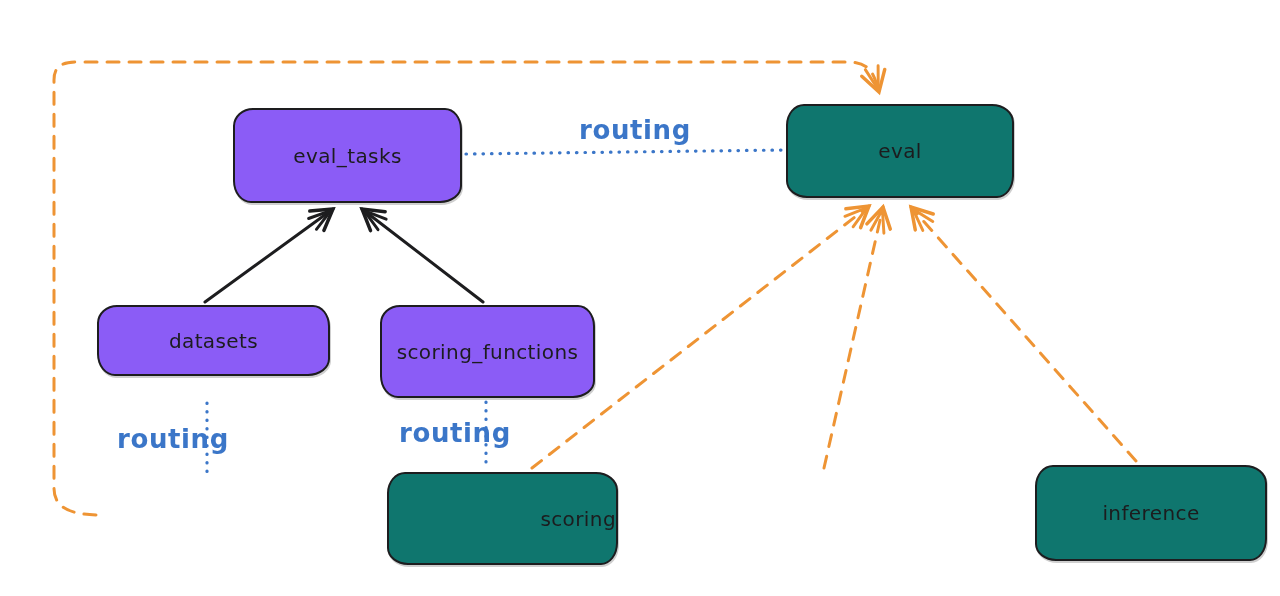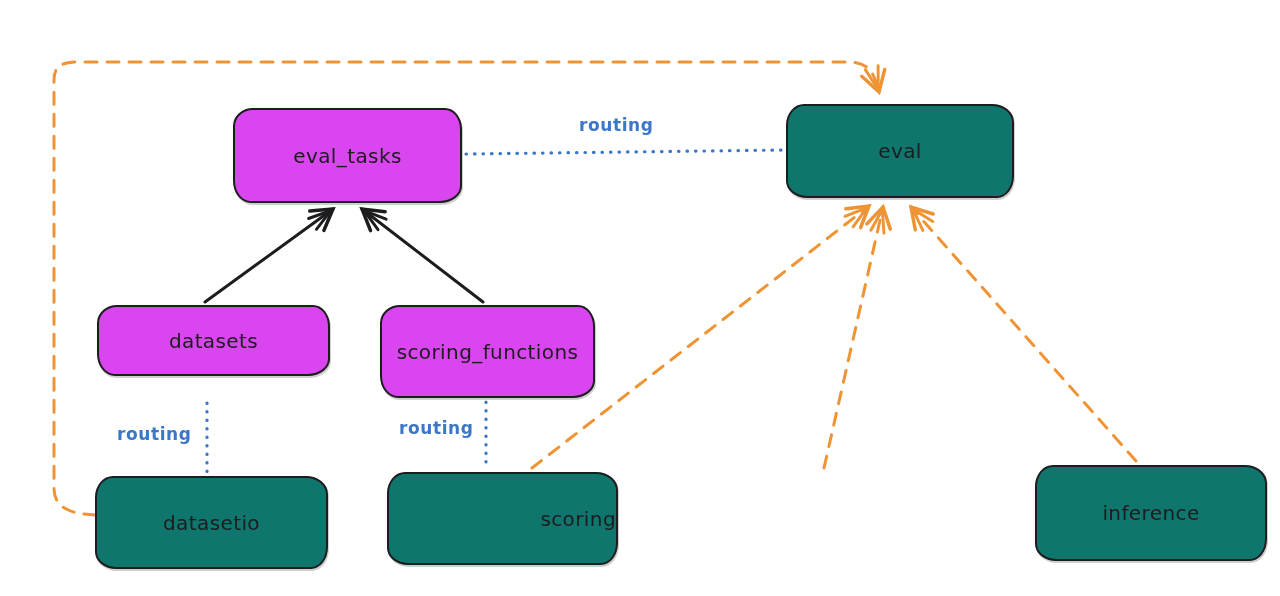--- a/index.html
+++ b/index.html
@@ -27,26 +27,26 @@
     display: flex;
     align-items: center;
     justify-content: center;
     border: 2.5px solid #1d1d1f;
     box-sizing: border-box;
     font-size: 20px;
     letter-spacing: 0.4px;
     color: #1c1c1e;
     box-shadow: 1px 2px 0 0 #cfcfcf;
   }
-  .node.blue  { background: #d946ef; border-radius: 20px 17px 22px 18px / 18px 21px 17px 22px; }
+  .node.blue  { background: #8b5cf6; border-radius: 20px 17px 22px 18px / 18px 21px 17px 22px; }
   .node.green { background: #0f766e; border-radius: 18px 22px 17px 21px / 21px 18px 22px 17px; }
   .edge-label {
     position: absolute;
     color: #3b76c8;
-    font-size: 17px;
+    font-size: 26px;
     font-weight: 600;
     letter-spacing: 0.6px;
     white-space: nowrap;
   }
   .edge { fill: none; }
   .edge.black  { stroke: #1d1d1f; stroke-width: 3; stroke-linecap: round; }
   .edge.blue-dotted { stroke: #3b76c8; stroke-width: 3.2; stroke-linecap: round; stroke-dasharray: 0.5 8; }
   .edge.orange-dashed { stroke: #ee9434; stroke-width: 3; stroke-linecap: round; stroke-dasharray: 12 10; }
 </style>
 </head>
@@ -88,23 +88,20 @@
   </div>
 
   <div class="node blue" style="left:97px; top:305px; width:233px; height:71px;">
     <span class="node-label">datasets</span>
   </div>
 
   <div class="node blue" style="left:380px; top:305px; width:215px; height:93px;">
     <span class="node-label">scoring_functions</span>
   </div>
 
-  <div class="node green" style="left:95px; top:476px; width:233px; height:93px;">
-    <span class="node-label">datasetio</span>
-  </div>
 
   <div class="node green" style="left:387px; top:472px; width:231px; height:93px;justify-content:flex-end;">
     <span class="node-label">scoring</span>
   </div>
 
 
   <div class="node green" style="left:1023px; top:465px; width:232px; height:96px;margin-left:12px;">
     <span class="node-label">inference</span>
   </div>
 

